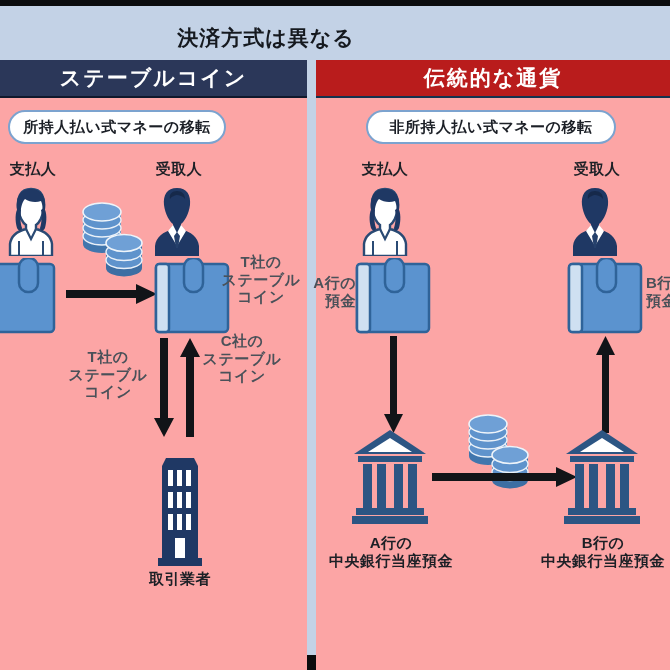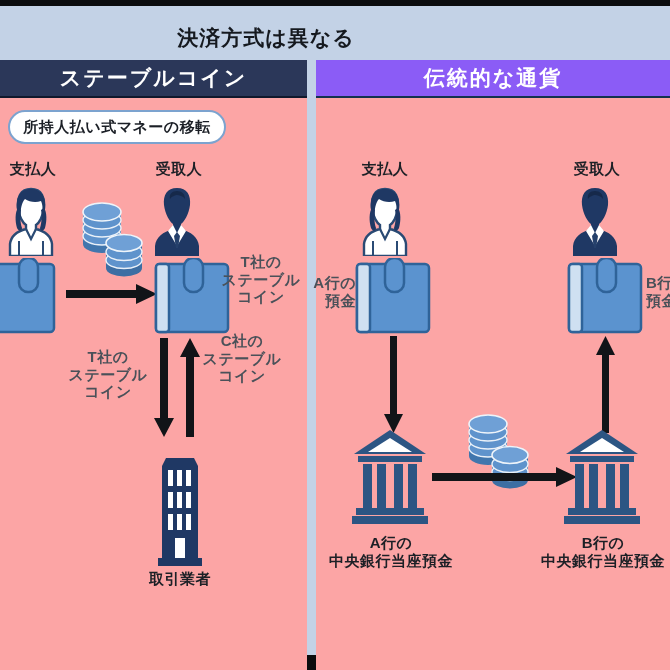--- a/index.html
+++ b/index.html
@@ -23,21 +23,21 @@
   .panel-left{left:0px;width:307px;height:572px;}
   .panel-right{left:316px;width:354px;height:572px;}
 
   .phead{
     position:absolute;left:0;top:0;width:100%;height:38px;
     color:#ffffff;font-size:21px;font-weight:700;letter-spacing:2px;
     display:flex;align-items:center;justify-content:center;
     box-sizing:border-box;
   }
   .phead-left{background:#2b3759;border-bottom:2px solid #10182c;}
-  .phead-right{background:#8b5cf6;border-bottom:2px solid #12324f;}
+  .phead-right{background:#b91c1c;border-bottom:2px solid #12324f;}
 
   .pbody{position:absolute;left:0;top:38px;width:100%;height:580px;background:#fca5a5;}
 
   
   .pill{
     position:absolute;border:2px solid #7ca3cf;border-radius:22px;
     background:#fff;color:#1b1f26;font-size:15px;font-weight:700;
     display:flex;align-items:center;justify-content:center;
     height:34px;box-sizing:border-box;letter-spacing:0.5px;
   }
@@ -192,20 +192,21 @@
       </div>
       <div class="cap" style="left:130px;top:472px;width:100px;">取引業者</div>
 
     </div>
   </div>
 
   <div class="panel panel-right">
     <div class="phead phead-right">伝統的な通貨</div>
     <div class="pbody">
 
+      <div class="pill" style="left:50px;top:12px;width:250px;">非所持人払い式マネーの移転</div>
 
       <div class="cap" style="left:36px;top:62px;width:66px;">支払人</div>
       <div class="cap" style="left:248px;top:62px;width:66px;">受取人</div>
 
       <div class="person" style="left:43px;top:88px;">
         <svg width="52" height="70" viewBox="0 0 52 70">
           <path d="M26 3 C15 3 12 12 13 22 C14 31 18 37 21 39 L21 43 C13 45 6 50 5 58 L5 70 L47 70 L47 58 C46 50 39 45 31 43 L31 39 C34 37 38 31 39 22 C40 12 37 3 26 3 Z" fill="#fff" stroke="#2a4a74" stroke-width="2.4"></path>
           <path d="M26 3 C14 3 11 12 12 24 C12 28 14 31 16 31 C15 23 17 16 20 13 C24 16 31 17 36 15 C38 19 38 26 37 31 C39 31 40 27 40 23 C41 11 37 3 26 3 Z" fill="#1f3864"></path>
           <path d="M13 22 C10 26 10 35 12 42 C14 46 17 45 17 42 C15 36 15 28 16 24 Z" fill="#1f3864"></path>
           <path d="M39 22 C42 26 42 35 40 42 C38 46 35 45 35 42 C37 36 37 28 36 24 Z" fill="#1f3864"></path>

